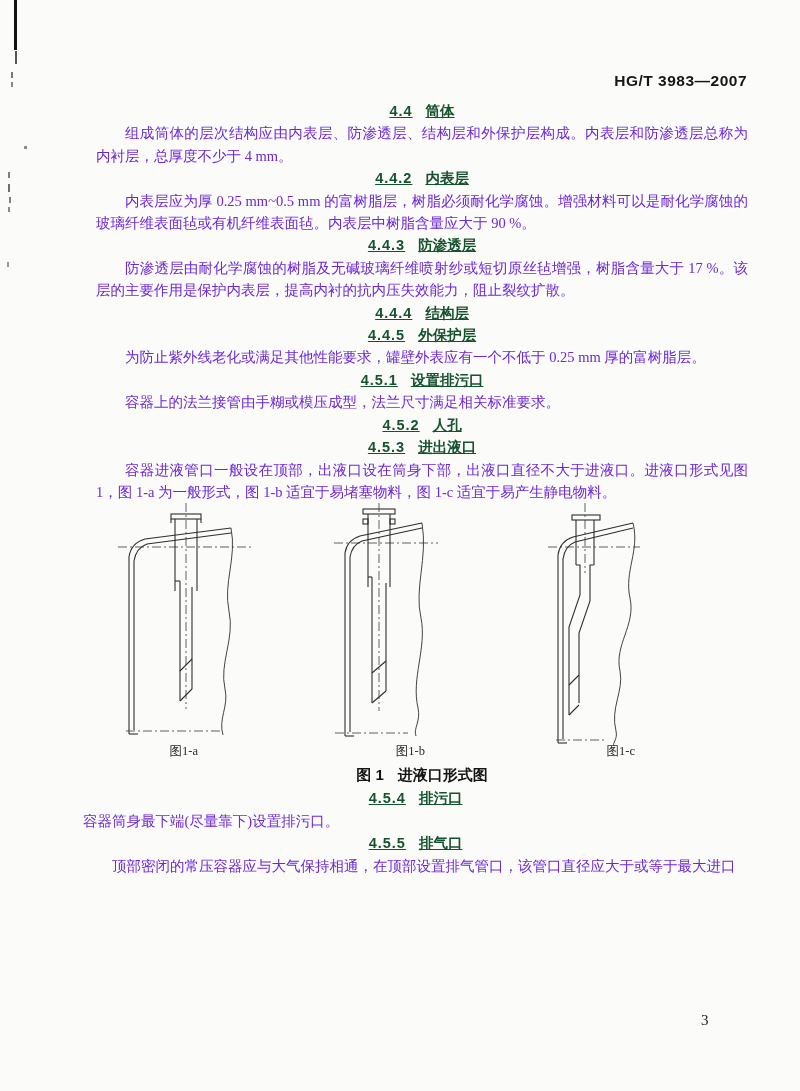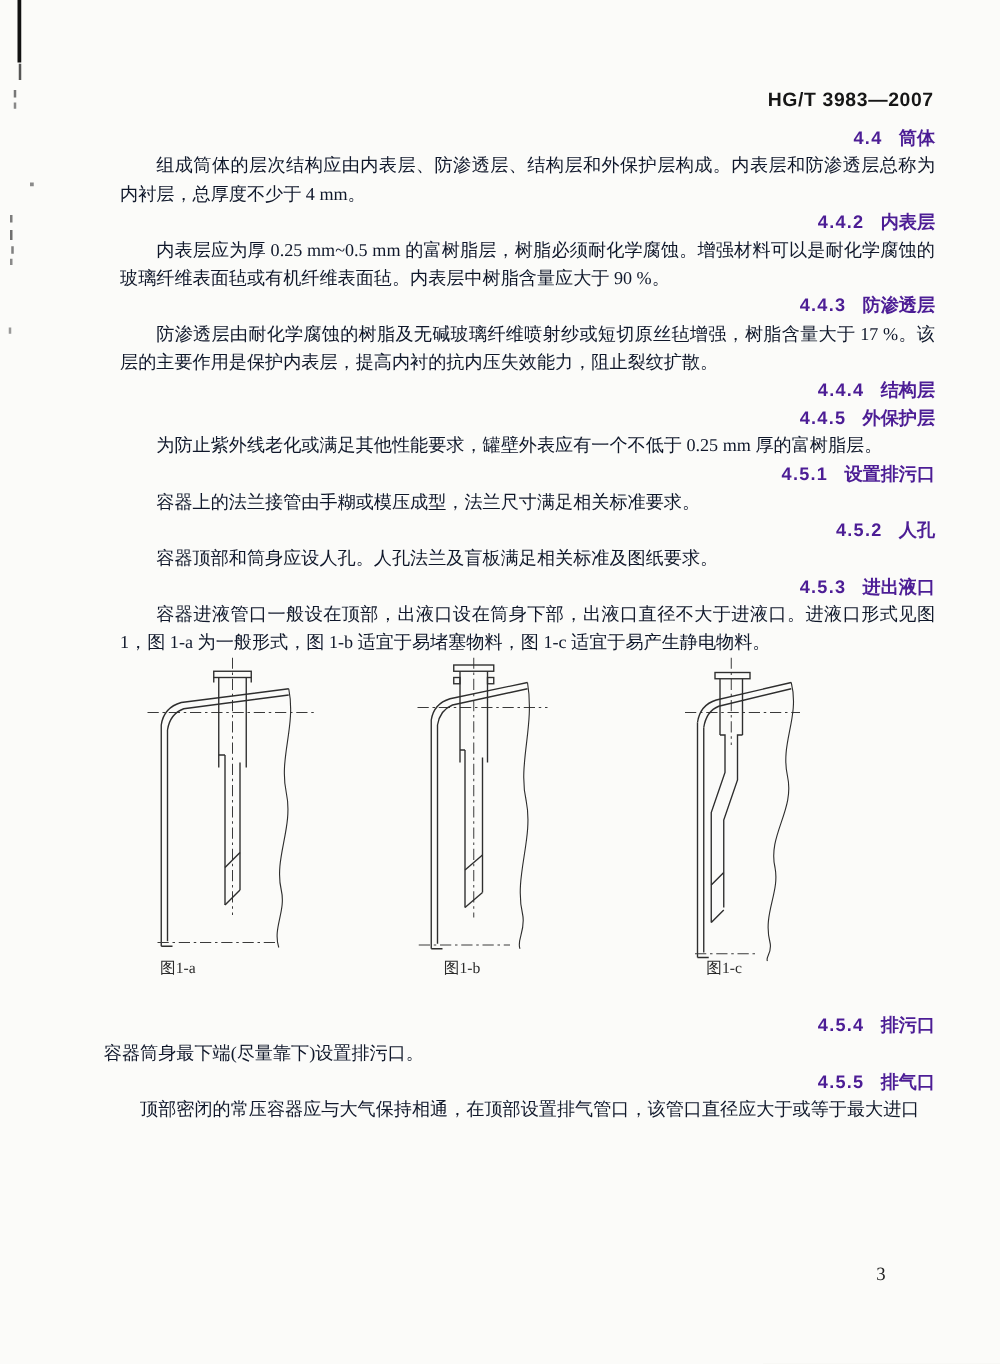--- a/index.html
+++ b/index.html
@@ -29,36 +29,36 @@
     color:rgba(143,152,143,0.42);
     z-index:0;user-select:none;white-space:nowrap;
   }
   
   .content{
     position:absolute;left:96px;top:100px;width:652px;
     font-size:14.5px;line-height:22.4px;
     text-align:justify;
     z-index:1;
   }
-  .h{font-family:"Liberation Sans", sans-serif;font-weight:700;color:#4c1d95;text-align:right;}
+  .h{font-family:"Liberation Sans", sans-serif;font-weight:700;color:#14532d;text-align:center;text-decoration:underline;}
   .hn{margin-right:13px;letter-spacing:1px;}
-  .para{margin:0;text-indent:2em;color:#0f172a;}
+  .para{margin:0;text-indent:2em;color:#6d28d9;}
   .para.noindent{text-indent:0;}
   .tail{margin-left:-13px;}
   
   .figure{position:relative;height:284px;text-align:left;}
   .tank{position:absolute;top:0;}
   .tank-a{left:16px;}
   .tank-b{left:236px;}
   .tank-c{left:452px;}
   .ln{stroke:#2e2e2e;stroke-width:1.1;fill:none;}
   .thin{stroke-width:.9;}
   .cl{stroke:#3a3a3a;stroke-width:.8;fill:none;stroke-dasharray:9 3 2 3;}
   .sub{
-    position:absolute;top:240px;width:70px;text-align:left;
+    position:absolute;top:240px;width:70px;text-align:right;
     font-size:12.5px;color:#2a2a2a;line-height:16px;
   }
   .sub-a{left:32px;}
   .sub-b{left:259px;}
   .sub-c{left:469px;}
   .figcap{
     position:absolute;top:261px;left:0;width:100%;text-align:center;
     font-family:"Liberation Sans", sans-serif;
     font-weight:700;font-size:15px;color:#141414;
   }
@@ -94,21 +94,20 @@
     <div class="h"><span class="hn">4.4.2</span><span class="ht">内表层</span></div>
     <p class="para">内表层应为厚 0.25 mm~0.5 mm 的富树脂层，树脂必须耐化学腐蚀。增强材料可以是耐化学腐蚀的玻璃纤维表面毡或有机纤维表面毡。内表层中树脂含量应大于 90 %。</p>
     <div class="h"><span class="hn">4.4.3</span><span class="ht">防渗透层</span></div>
     <p class="para">防渗透层由耐化学腐蚀的树脂及无碱玻璃纤维喷射纱或短切原丝毡增强，树脂含量大于 17 %。该层的主要作用是保护内表层，提高内衬的抗内压失效能力，阻止裂纹扩散。</p>
     <div class="h"><span class="hn">4.4.4</span><span class="ht">结构层</span></div>
     <div class="h"><span class="hn">4.4.5</span><span class="ht">外保护层</span></div>
     <p class="para">为防止紫外线老化或满足其他性能要求，罐壁外表应有一个不低于 0.25 mm 厚的富树脂层。</p>
     <div class="h"><span class="hn">4.5.1</span><span class="ht">设置排污口</span></div>
     <p class="para">容器上的法兰接管由手糊或模压成型，法兰尺寸满足相关标准要求。</p>
     <div class="h"><span class="hn">4.5.2</span><span class="ht">人孔</span></div>
-    <p class="para">容器顶部和筒身应设人孔。人孔法兰及盲板满足相关标准及图纸要求。</p>
     <div class="h"><span class="hn">4.5.3</span><span class="ht">进出液口</span></div>
     <p class="para">容器进液管口一般设在顶部，出液口设在筒身下部，出液口直径不大于进液口。进液口形式见图1，图 1-a 为一般形式，图 1-b 适宜于易堵塞物料，图 1-c 适宜于易产生静电物料。</p>
 
     <div class="figure">
 
       <svg class="tank tank-a" width="150" height="235" viewBox="0 0 150 235">
         <line class="cl" x1="74" y1="0" x2="74" y2="206"></line>
         <line class="cl" x1="6" y1="44" x2="142" y2="44"></line>
         <path class="ln" d="M17 54 Q19 40 33 36 L119 25"></path>
         <path class="ln" d="M22 58 Q24 45 35 41 L119 30"></path>
@@ -167,20 +166,23 @@
         <line class="ln" x1="21" y1="182" x2="31" y2="172"></line>
         <line class="ln" x1="21" y1="212" x2="31" y2="202"></line>
         <path class="ln thin" d="M85 20 C92 48 76 68 82 95 C88 122 66 142 72 168 C76 188 62 205 68 228 C70 236 64 240 66 243"></path>
         <line class="cl" x1="8" y1="237" x2="58" y2="237"></line>
       </svg>
 
       <div class="sub sub-a">图1-a</div>
       <div class="sub sub-b">图1-b</div>
       <div class="sub sub-c">图1-c</div>
 
+      <div class="figcap">
+        <span>图 1</span><span class="sp"></span><span>进液口形式图</span>
+      </div>
     </div>
 
     <div class="tail">
       <div class="h"><span class="hn">4.5.4</span><span class="ht">排污口</span></div>
       <p class="para noindent">容器筒身最下端(尽量靠下)设置排污口。</p>
       <div class="h"><span class="hn">4.5.5</span><span class="ht">排气口</span></div>
       <p class="para">顶部密闭的常压容器应与大气保持相通，在顶部设置排气管口，该管口直径应大于或等于最大进口</p>
     </div>
 
   </div>

